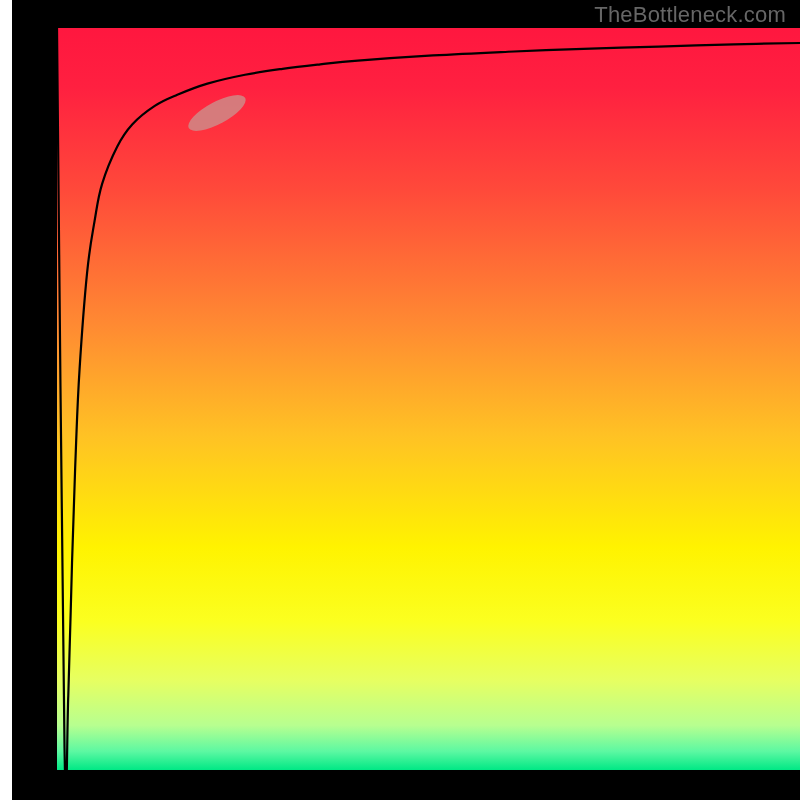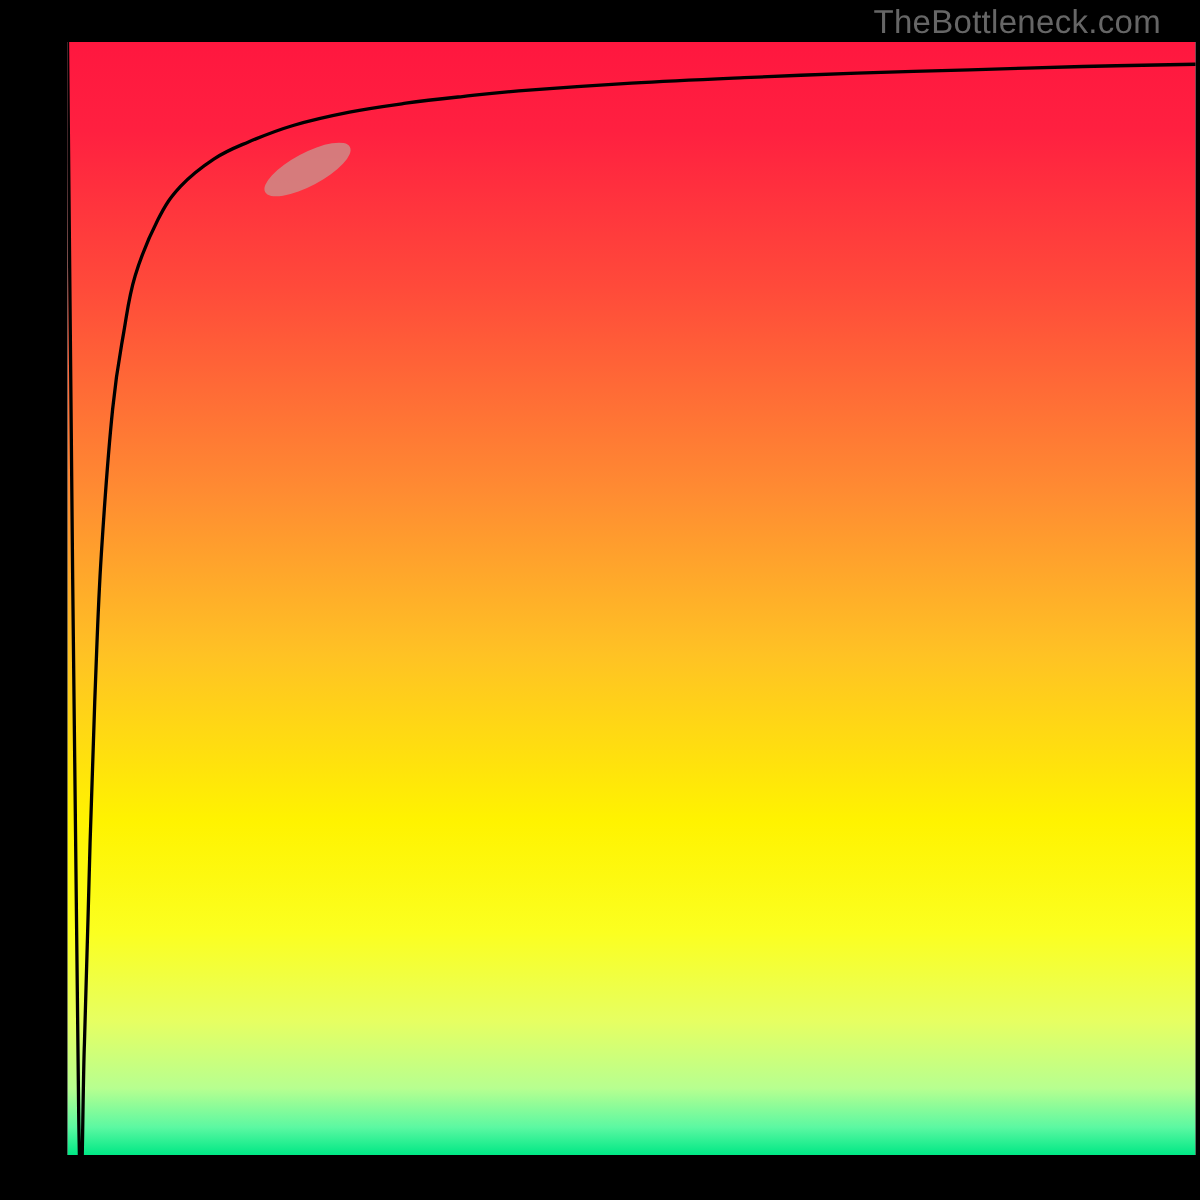--- a/index.html
+++ b/index.html
@@ -8,20 +8,21 @@
     width: 800px;
     height: 800px;
     background: #ffffff;
     font-family: Arial, Helvetica, sans-serif;
     overflow: hidden;
   }
   .canvas {
     position: relative;
     width: 780px;
     height: 800px;
+    margin-left: 12px;
   }
   .watermark {
     position: absolute;
     top: 2px;
     right: 6px;
     font-size: 22px;
     font-weight: 400;
     color: #666666;
     letter-spacing: 0.2px;
     user-select: none;

